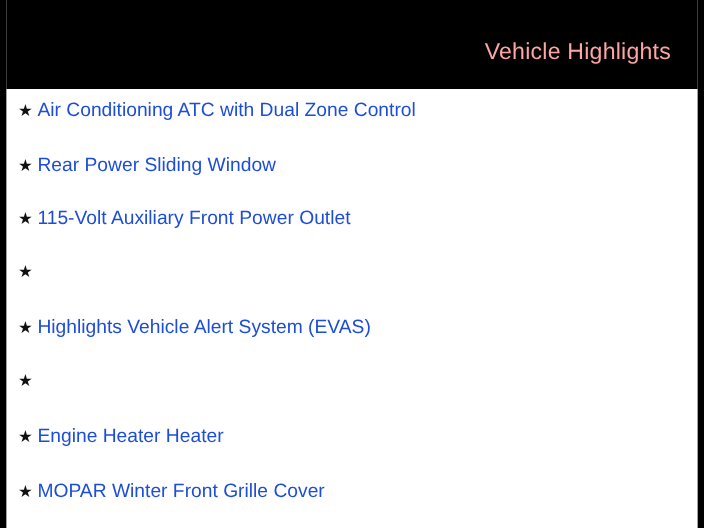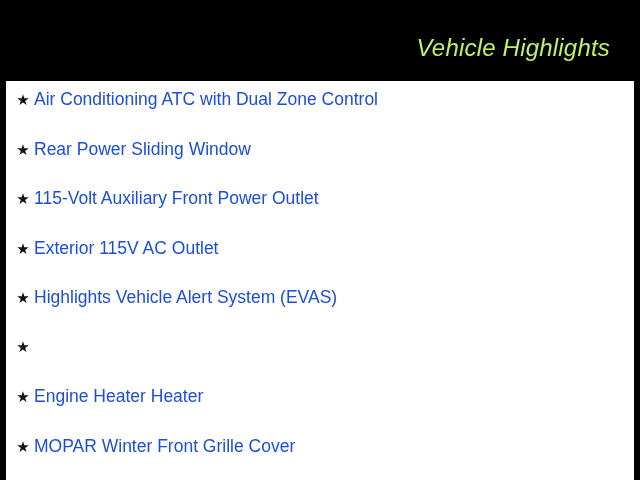--- a/index.html
+++ b/index.html
@@ -29,27 +29,26 @@
     left: 0;
     top: 0;
     width: 628px;
     height: 81px;
     background: #000000;
     display: flex;
     align-items: center;
     justify-content: flex-end;
   }
   .header-title {
-    color: #bef264;
-    font-size: 24px;
+    color: #fca5a5;
+    font-size: 21px;
     letter-spacing: 0.2px;
     padding-right: 24px;
     padding-top: 14px;
     white-space: nowrap;
-    font-style: italic;
   }
   .list {
     position: absolute;
     left: 0;
     top: 81px;
     width: 628px;
     height: 399px;
     box-sizing: border-box;
     padding: 10px 0 0 0;
     background: #ffffff;
@@ -96,21 +95,20 @@
       <span class="item-label">Rear Power Sliding Window</span>
     </div>
 
     <div class="list-item">
       <span class="bullet">★</span>
       <span class="item-label">115-Volt Auxiliary Front Power Outlet</span>
     </div>
 
     <div class="list-item">
       <span class="bullet">★</span>
-      <span class="item-label">Exterior 115V AC Outlet</span>
     </div>
 
     <div class="list-item">
       <span class="bullet">★</span>
       <span class="item-label">Highlights Vehicle Alert System (EVAS)</span>
     </div>
 
     <div class="list-item">
       <span class="bullet">★</span>
     </div>

